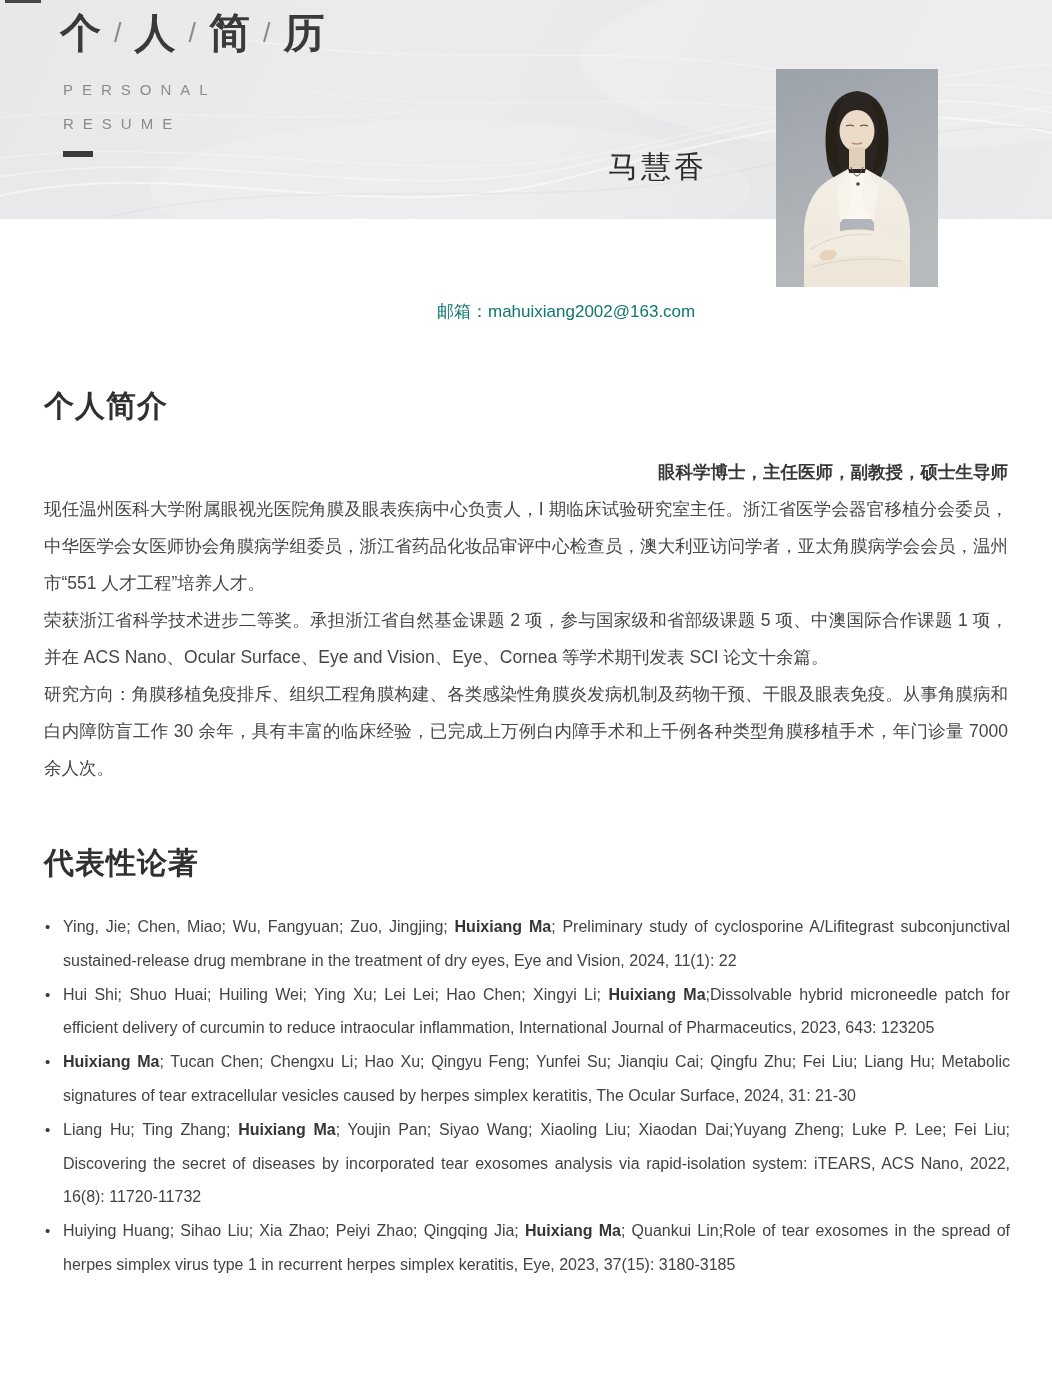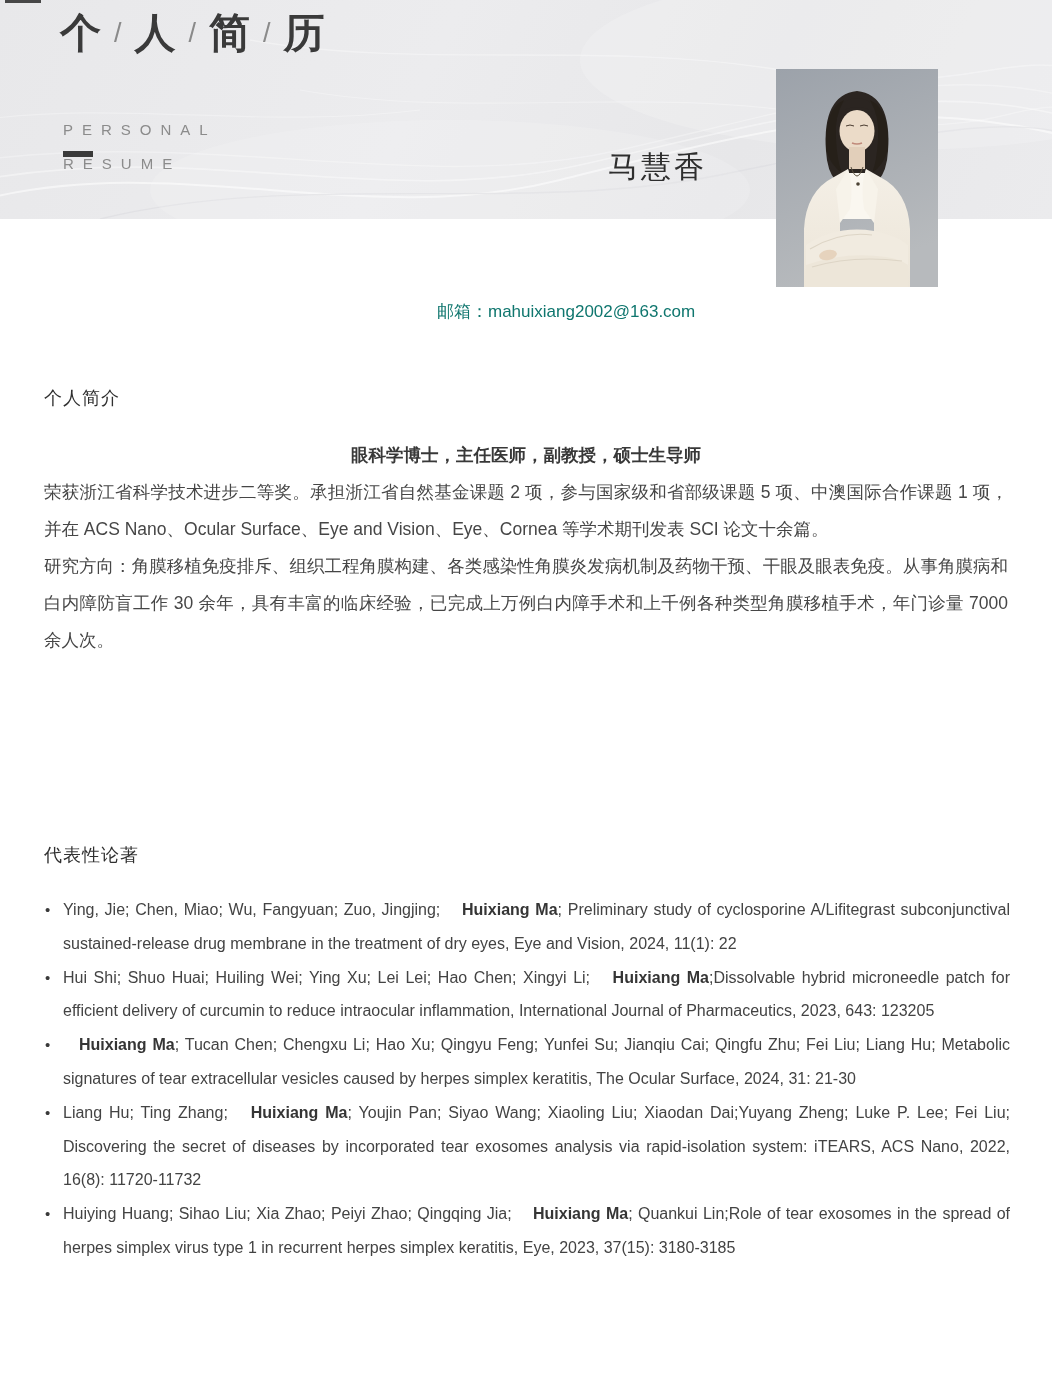--- a/index.html
+++ b/index.html
@@ -34,21 +34,20 @@
     letter-spacing: 1px; white-space: nowrap; text-align: right;
   }
   .title-zh .sep {
     font-size: 27px; font-weight: 300; color: #8a8a8a;
     margin: 0 12px; vertical-align: 5px;
   }
   .subtitle {
     position: absolute; left: 63px;
     font-size: 15px; letter-spacing: 9px; color: #8b8b8b;
     white-space: nowrap;
-    margin-top: 40px;
   }
   .subtitle.line1 { top: 81px; }
   .subtitle.line2 { top: 115px; text-align: right; }
   .underline-bar {
     position: absolute; left: 63px; top: 151px;
     width: 30px; height: 6px; background: #3a3a3a;
   }
   .person-name {
     position: absolute; left: 608px; top: 147px;
     font-size: 30px; color: #2e2e2e; letter-spacing: 3px;
@@ -67,48 +66,48 @@
     position: absolute; left: 437px; top: 300px;
     font-size: 17px; color: #0f766e; white-space: nowrap;
   }
 
   
   .section-intro {
     position: absolute; left: 44px; top: 386px;
     width: 964px;
   }
   .section-heading {
-    font-size: 18px; font-weight: 400; color: #303030;
+    font-size: 30px; font-weight: 700; color: #303030;
     letter-spacing: 1px;
   }
   .section-intro .section-heading { margin-bottom: 27px; }
   .intro-text {
     font-size: 17.5px; line-height: 37px; color: #464646;
     text-align: justify;
   }
-  .intro-text .titles-line { font-weight: 700; color: #383838; text-align: center; }
+  .intro-text .titles-line { font-weight: 700; color: #383838; text-align: right; }
 
   
   .section-pubs {
     position: absolute; left: 44px; top: 843px;
     width: 966px;
   }
   .section-pubs .section-heading { margin-bottom: 26px; }
   .pub-list { list-style: none; }
   .pub-item {
     position: relative;
     padding-left: 19px;
     font-size: 16px; line-height: 33.8px; color: #434343;
     text-align: justify;
   }
   .pub-item .bullet {
     position: absolute; left: 1px; top: 0;
     font-size: 15px; color: #3a3a3a;
   }
-  .pub-item b { font-weight: 700; color: #353535; margin-left: 16px; }
+  .pub-item b { font-weight: 700; color: #353535; }
 </style>
 </head>
 <body>
 
 <div class="page">
 
   <header class="hero">
     <svg class="waves" width="1052" height="219" viewBox="0 0 1052 219" fill="none" xmlns="http://www.w3.org/2000/svg">
       <path d="M-20 200 C 180 150, 360 230, 560 180 S 900 90, 1080 140" stroke="#ffffff" stroke-opacity="0.55" stroke-width="2"></path>
       <path d="M-20 180 C 200 140, 380 210, 580 165 S 920 75, 1080 120" stroke="#ffffff" stroke-opacity="0.4" stroke-width="1.6"></path>
@@ -179,20 +178,21 @@
       <ellipse cx="52" cy="186" rx="9" ry="5" fill="#e6d3bd" transform="rotate(-12 52 186)"></ellipse>
     </svg>
   </div>
 
   <div class="email-row"><span>邮箱：</span><span>mahuixiang2002@163.com</span></div>
 
   <section class="section-intro">
     <h2 class="section-heading">个人简介</h2>
     <div class="intro-text">
       <p class="titles-line">眼科学博士，主任医师，副教授，硕士生导师</p>
+      <p>现任温州医科大学附属眼视光医院角膜及眼表疾病中心负责人，I 期临床试验研究室主任。浙江省医学会器官移植分会委员，中华医学会女医师协会角膜病学组委员，浙江省药品化妆品审评中心检查员，澳大利亚访问学者，亚太角膜病学会会员，温州市“551 人才工程”培养人才。</p>
       <p>荣获浙江省科学技术进步二等奖。承担浙江省自然基金课题 2 项，参与国家级和省部级课题 5 项、中澳国际合作课题 1 项，并在 ACS Nano、Ocular Surface、Eye and Vision、Eye、Cornea 等学术期刊发表 SCI 论文十余篇。</p>
       <p>研究方向：角膜移植免疫排斥、组织工程角膜构建、各类感染性角膜炎发病机制及药物干预、干眼及眼表免疫。从事角膜病和白内障防盲工作 30 余年，具有丰富的临床经验，已完成上万例白内障手术和上千例各种类型角膜移植手术，年门诊量 7000 余人次。</p>
     </div>
   </section>
 
   <section class="section-pubs">
     <h2 class="section-heading">代表性论著</h2>
     <ul class="pub-list">
       <li class="pub-item"><span class="bullet">•</span><span>Ying, Jie; Chen, Miao; Wu, Fangyuan; Zuo, Jingjing; </span><b>Huixiang Ma</b><span>; Preliminary study of cyclosporine A/Lifitegrast subconjunctival sustained-release drug membrane in the treatment of dry eyes, Eye and Vision, 2024, 11(1): 22</span></li>
       <li class="pub-item"><span class="bullet">•</span><span>Hui Shi; Shuo Huai; Huiling Wei; Ying Xu; Lei Lei; Hao Chen; Xingyi Li; </span><b>Huixiang Ma</b><span>;Dissolvable hybrid microneedle patch for efficient delivery of curcumin to reduce intraocular inflammation, International Journal of Pharmaceutics, 2023, 643: 123205</span></li>

